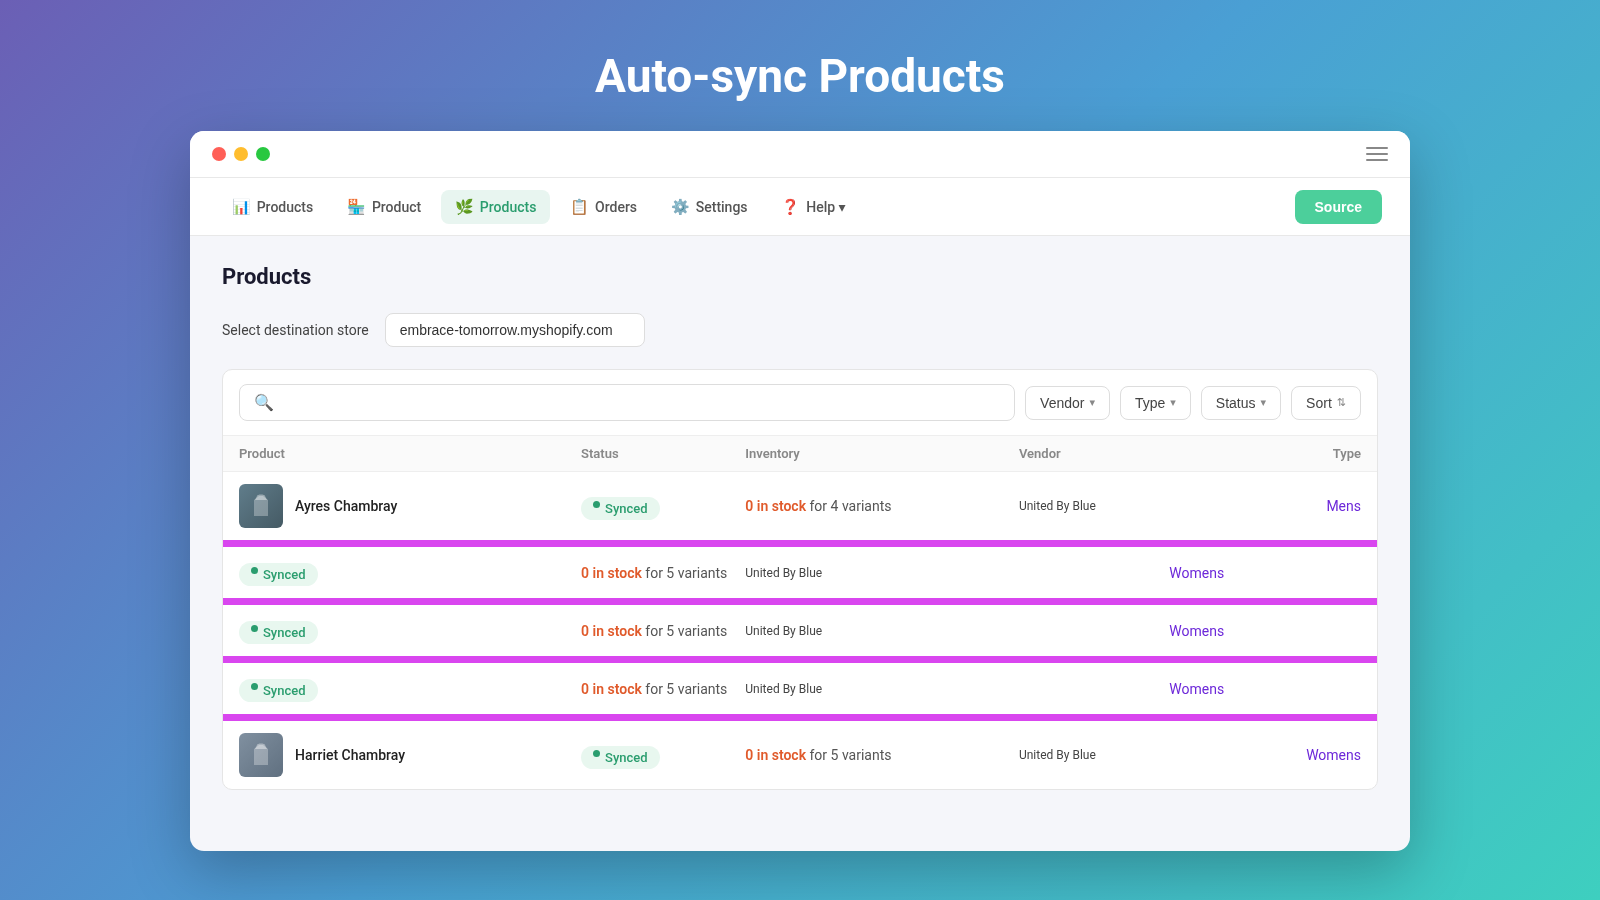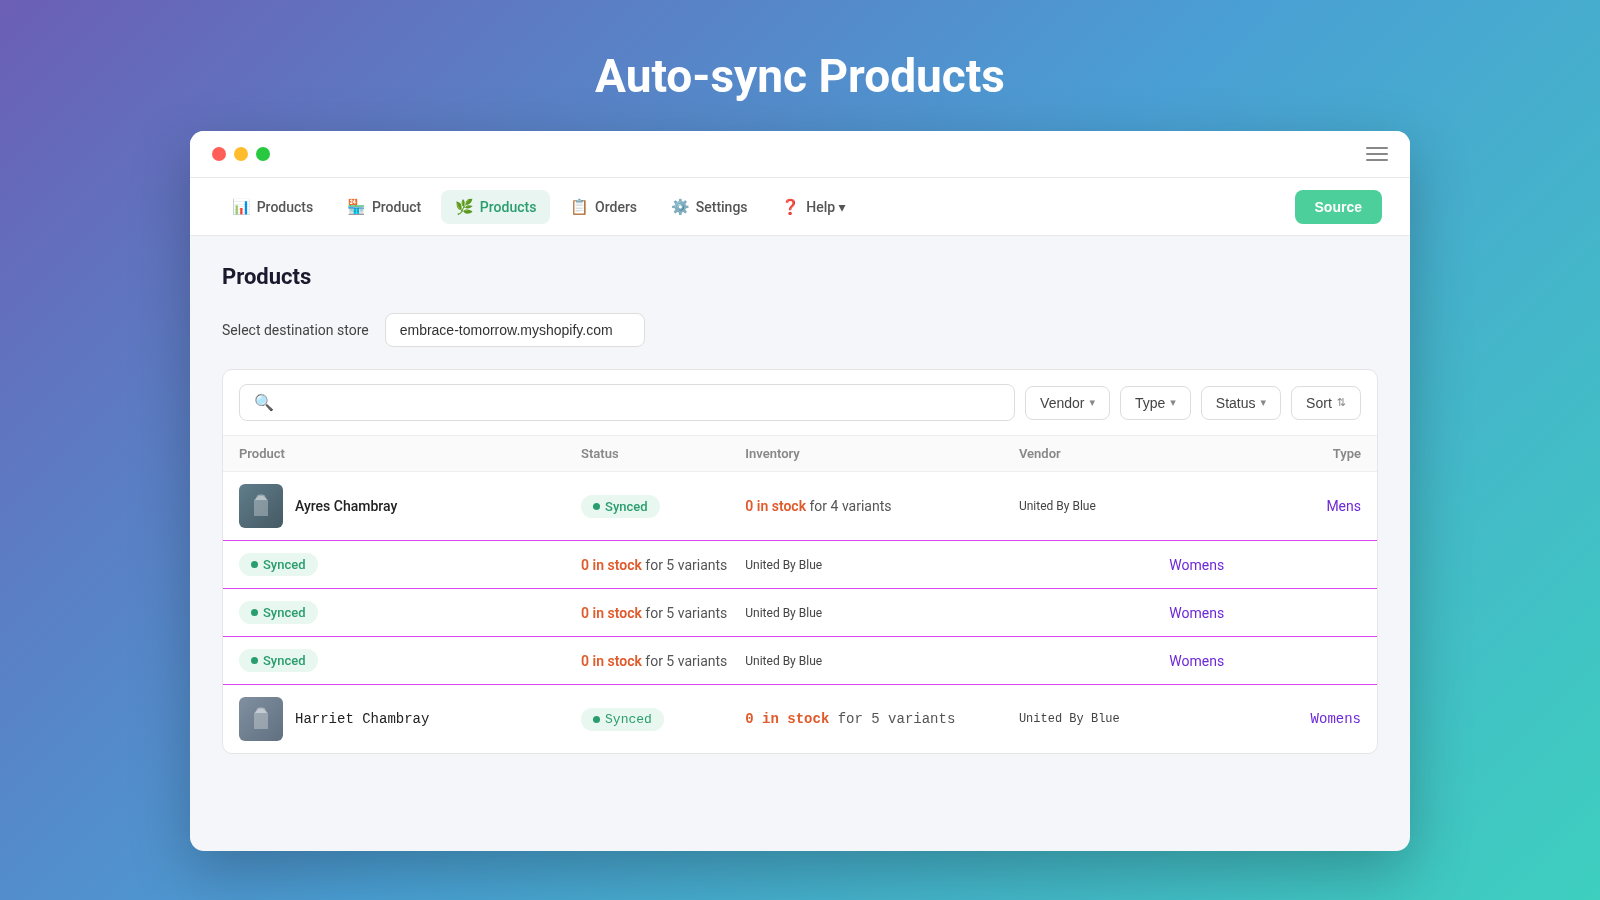--- a/index.html
+++ b/index.html
@@ -193,24 +193,24 @@
     }
     .table-header-cell {
       font-size: 13px;
       font-weight: 600;
       color: #888;
     }
     .table-row {
       display: grid;
       grid-template-columns: 2.5fr 1.2fr 2fr 1.5fr 1fr;
       padding: 12px 16px;
-      border-bottom: 1px solid #d946ef;
-      align-items: center;
-    }
-    .table-row:last-child { border-bottom: none; font-family: Liberation Mono, monospace; }
+      border-bottom: 7px solid #d946ef;
+      align-items: center;
+    }
+    .table-row:last-child { border-bottom: none; }
     .product-cell {
       display: flex;
       align-items: center;
       gap: 12px;
     }
     .product-thumb {
       width: 44px;
       height: 44px;
       border-radius: 6px;
       background: #e0e0e0;
@@ -221,21 +221,20 @@
       font-size: 20px;
       flex-shrink: 0;
     }
     .product-name {
       font-size: 14px;
       font-weight: 500;
       color: #222;
     }
     .status-badge {
       display: inline-flex;
-      align-items: center;
       gap: 5px;
       background: #e8f7ef;
       color: #2a9d6e;
       border-radius: 20px;
       padding: 4px 12px;
       font-size: 13px;
       font-weight: 500;
     }
     .status-dot {
       width: 7px;

